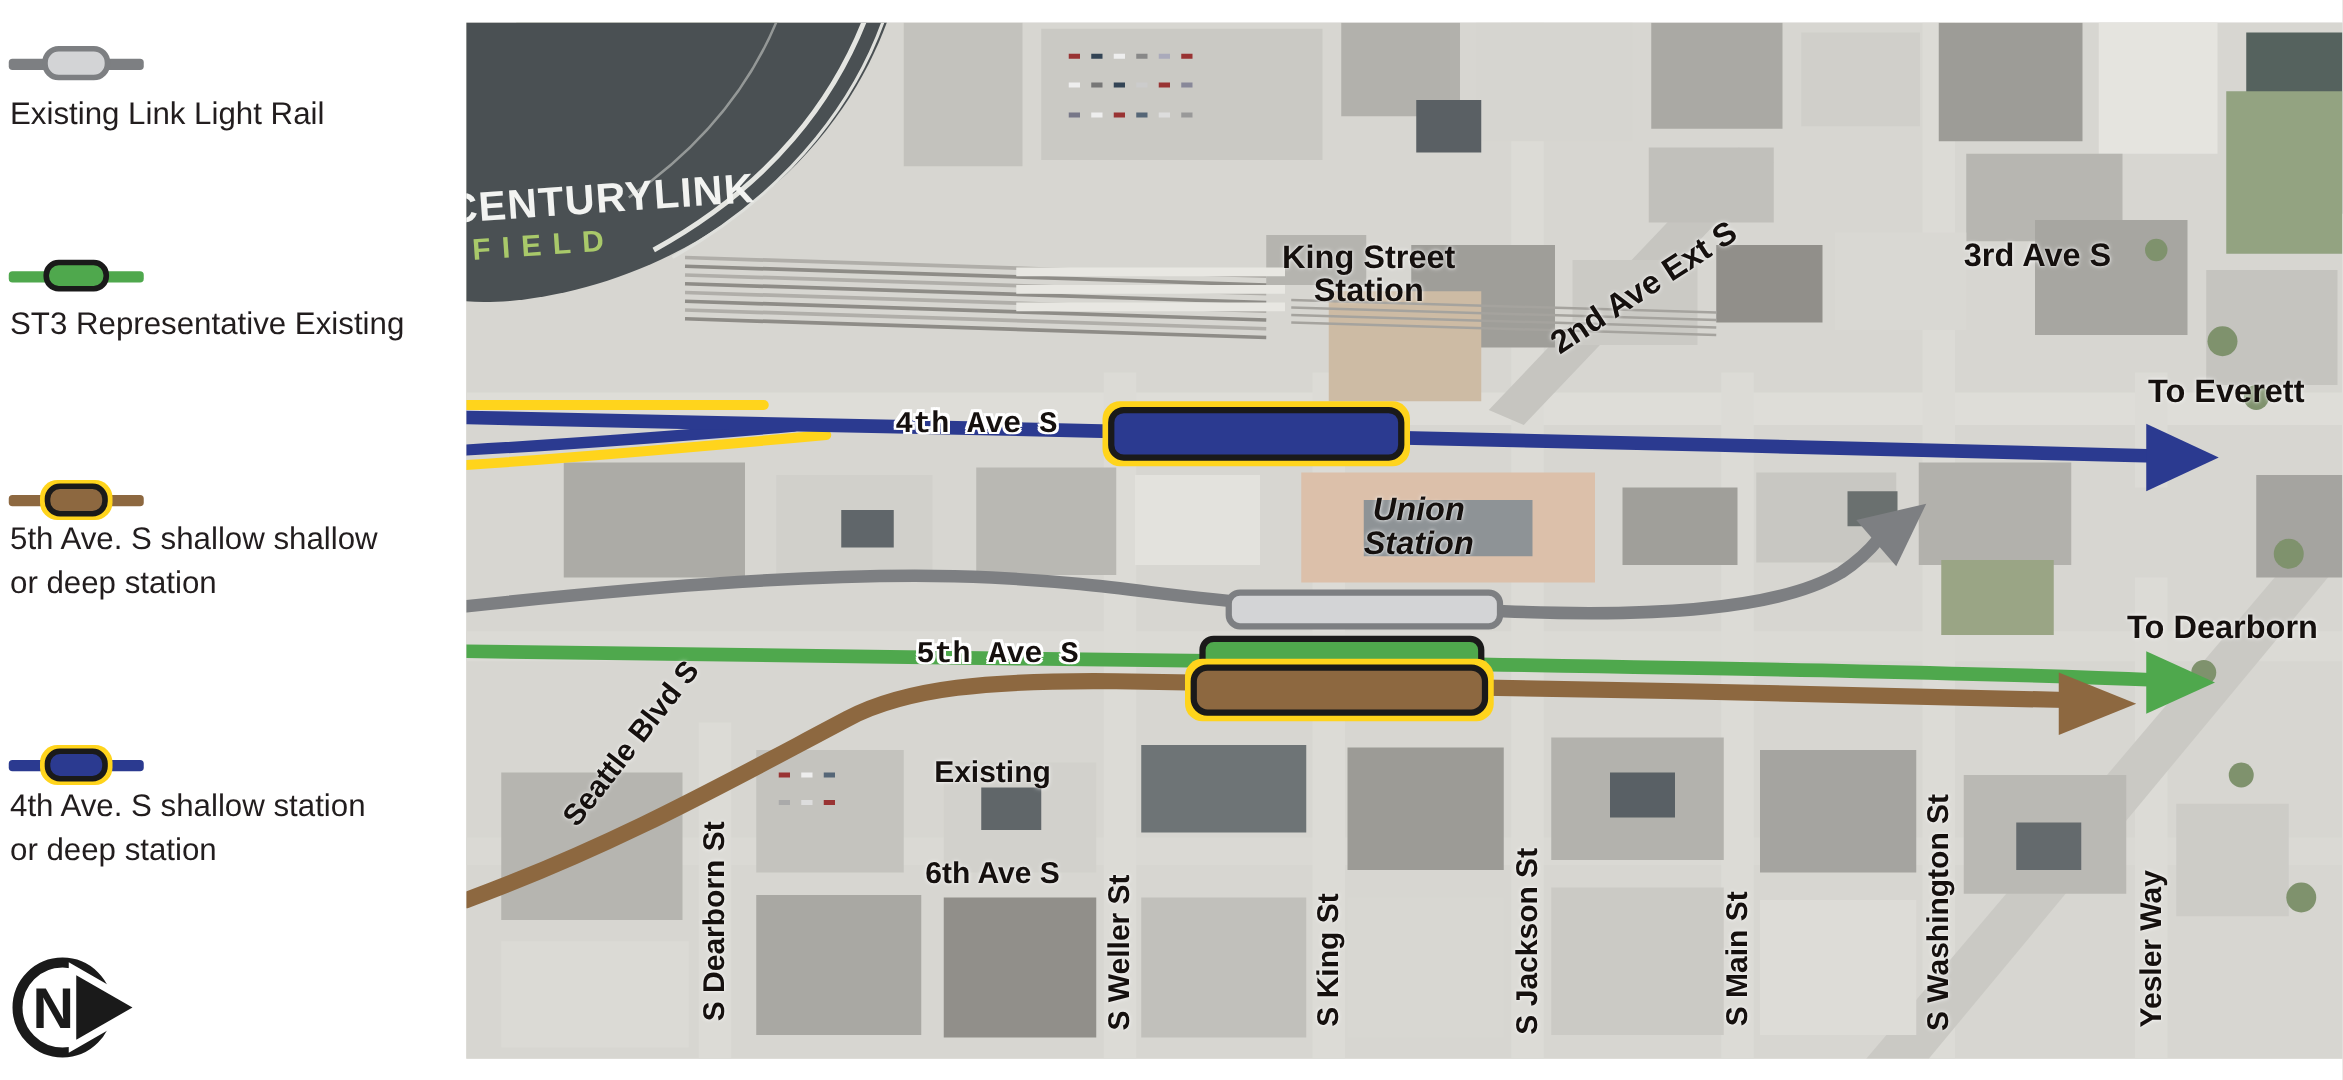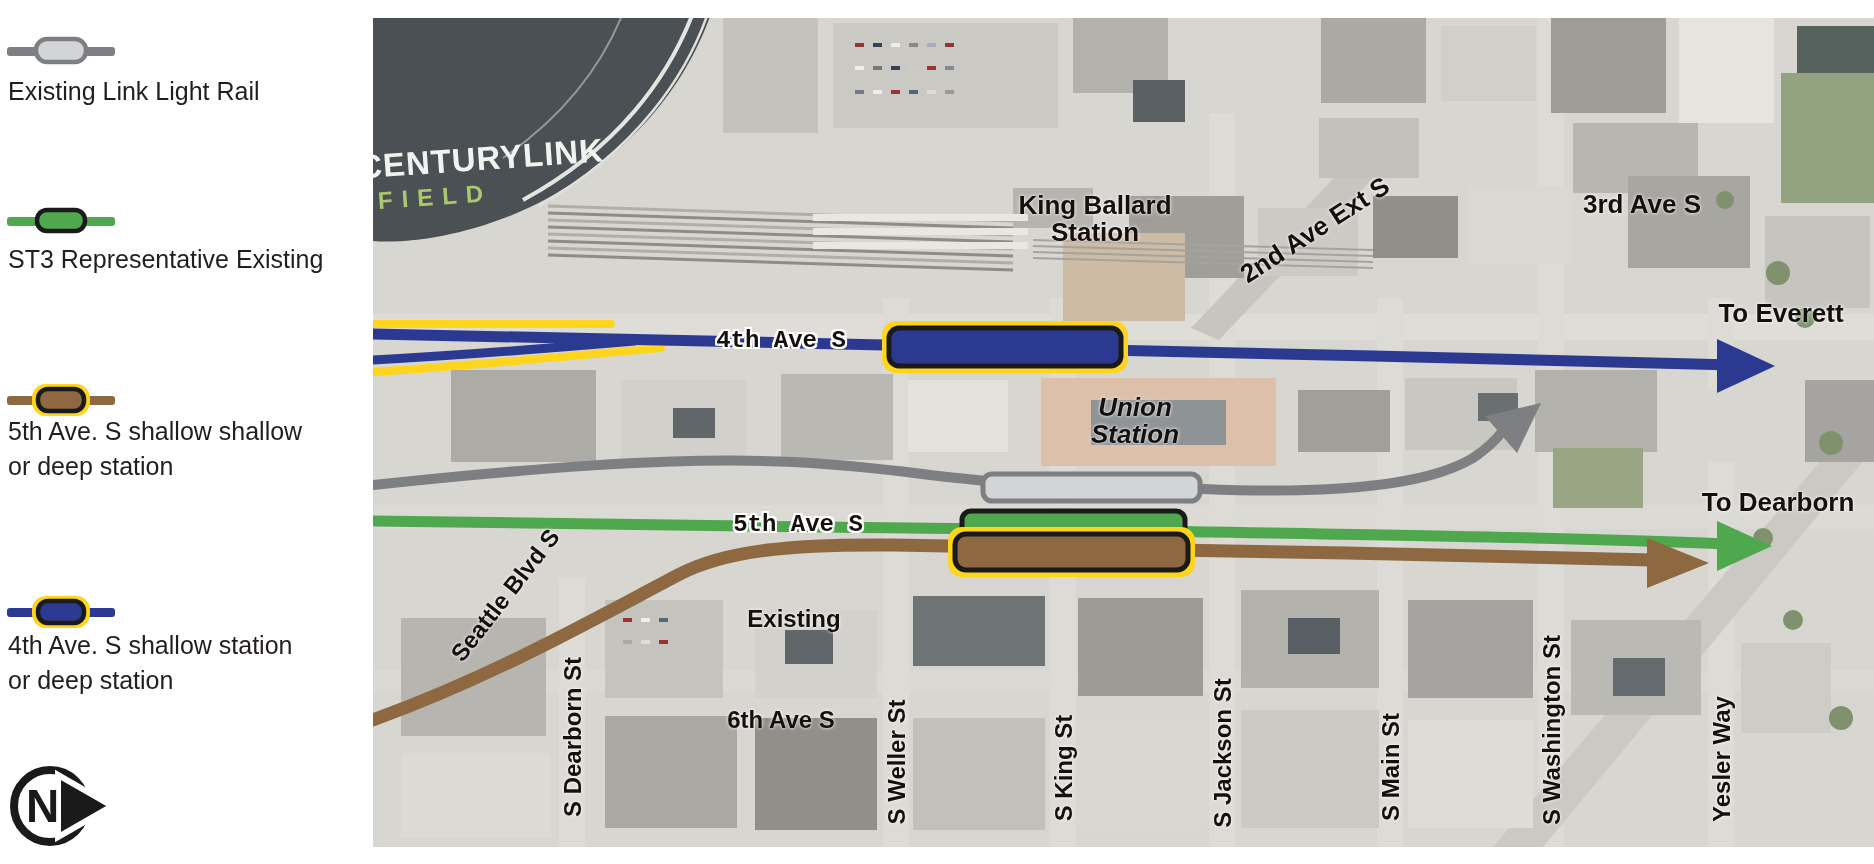--- a/index.html
+++ b/index.html
@@ -233,36 +233,36 @@
       <rect x="516" y="310" width="232" height="38" rx="10" stroke="#1a1a1a" stroke-width="5" fill="#2b3a90"></rect>
       <rect x="589" y="493" width="223" height="27" rx="9" stroke="#1a1a1a" stroke-width="5" fill="#4fa84d"></rect>
       <rect x="575" y="509" width="247" height="50" rx="14" fill="#ffd41c"></rect>
       <rect x="582" y="516" width="233" height="36" rx="11" stroke="#1a1a1a" stroke-width="5" fill="#8d6840"></rect>
     </svg>
 
     <div class="stadium-name" style="left:108px;top:141px;">CENTURYLINK</div>
     <div class="stadium-field" style="left:62px;top:179px;">FIELD</div>
 
     <div class="mlabel big" style="left:722px;top:201px;">
-      <span>King Ballard</span><br>
+      <span>King Street</span><br>
       <span>Station</span>
     </div>
     <div class="mlabel big" style="left:942px;top:212px;transform:translate(-50%,-50%) rotate(-33deg);">2nd Ave Ext S</div>
-    <div class="mlabel big" style="left:1257px;top:186px;margin-left:12px;">3rd Ave S</div>
+    <div class="mlabel big" style="left:1257px;top:186px;">3rd Ave S</div>
     <div class="mlabel big" style="left:1408px;top:295px;">To Everett</div>
     <div class="mlabel halo-strong" style="left:408px;top:322px;">4th Ave S</div>
     <div class="mlabel big" style="left:762px;top:403px;font-style:italic;">
       <span>Union</span><br>
       <span>Station</span>
     </div>
     <div class="mlabel big" style="left:1405px;top:484px;">To Dearborn</div>
     <div class="mlabel halo-strong" style="left:425px;top:506px;">5th Ave S</div>
     <div class="mlabel" style="left:132px;top:577px;transform:translate(-50%,-50%) rotate(-52deg);">Seattle Blvd S</div>
     <div class="mlabel" style="left:421px;top:600px;">Existing</div>
-    <div class="mlabel" style="left:408px;top:681px;margin-top:20px;">6th Ave S</div>
+    <div class="mlabel" style="left:421px;top:681px;">6th Ave S</div>
     <div class="mlabel rot-90" style="left:199px;top:719px;">S Dearborn St</div>
     <div class="mlabel rot-90" style="left:523px;top:744px;">S Weller St</div>
     <div class="mlabel rot-90" style="left:690px;top:750px;">S King St</div>
     <div class="mlabel rot-90" style="left:849px;top:735px;">S Jackson St</div>
     <div class="mlabel rot-90" style="left:1017px;top:749px;">S Main St</div>
     <div class="mlabel rot-90" style="left:1178px;top:712px;">S Washington St</div>
     <div class="mlabel rot-90" style="left:1348px;top:741px;">Yesler Way</div>
   </div>
 </div>
 

